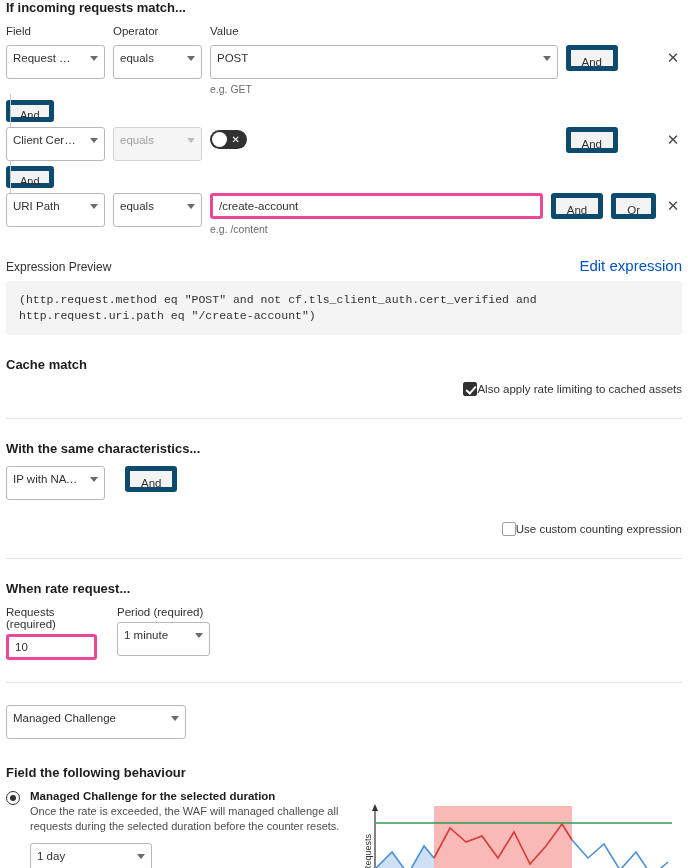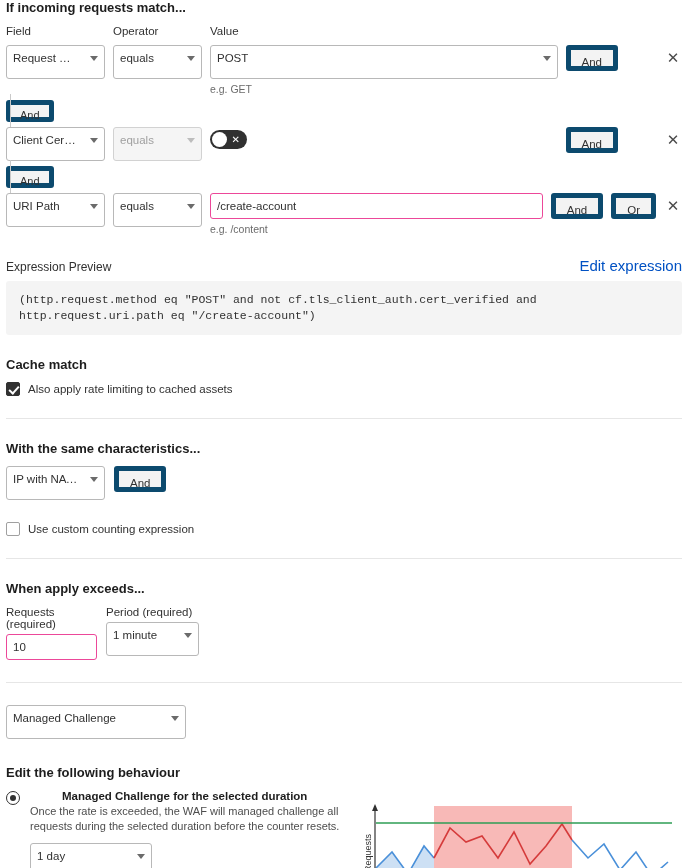--- a/index.html
+++ b/index.html
@@ -69,21 +69,21 @@
     border-left: 4px solid transparent;
     border-right: 4px solid transparent;
     border-top: 5px solid #6b6b6b;
     pointer-events: none;
   }
   .selwrap.disabled:after { border-top-color: #bdbdbd; }
 
   input.ctl {
     width: 100%;
     height: 26px;
-    border: 1px solid #ec4899;
+    border: 3px solid #ec4899;
     border-radius: 3px;
     background: #ffffff;
     font-family: "Liberation Sans", sans-serif;
     font-size: 11.5px;
     color: #313131;
     padding: 0 6px;
   }
   .hint {
     font-size: 10.5px;
     color: #6b6b6b;
@@ -189,22 +189,23 @@
 
   .hr {
     border: none;
     border-top: 1px solid #e6e6e6;
     margin: 22px 0;
   }
 
   .check-row {
     display: flex;
     align-items: center;
-    gap: 8px;
+    gap: 0;
     margin-top: 9px;
+    justify-content: flex-end;
   }
   .cbox {
     width: 14px; height: 14px;
     border: 1px solid #a0a0a0;
     border-radius: 2px;
     background: #ffffff;
     flex: 0 0 14px;
     position: relative;
     cursor: pointer;
   }
@@ -246,34 +247,33 @@
     left: 3px; top: 3px;
     width: 6px; height: 6px;
     border-radius: 50%;
     background: #313131;
   }
   .radio-title {
     font-size: 11.5px;
     font-weight: bold;
     color: #1d1d1d;
     margin-bottom: 2px;
-    margin-left: 32px;
   }
   .radio-desc {
     font-size: 11px;
     color: #4d4d4d;
     line-height: 15px;
     max-width: 320px;
   }
 
   .behaviour-wrap { display: flex; gap: 18px; align-items: flex-start; }
   .behaviour-left { flex: 1 1 auto; }
   .behaviour-right { flex: 0 0 320px; padding-top: 12px; }
 
-  .flexrow { display: flex; gap: 9px; align-items: flex-start; }
+  .flexrow { display: flex; gap: 20px; align-items: flex-start; }
 </style>
 </head>
 <body>
 
 <div class="page">
 
   <div>
     <div class="section-title">If incoming requests match...</div>
 
     <div class="rule-row" style="margin-bottom:4px;">
@@ -378,21 +378,21 @@
     </div>
     <div class="check-row" style="margin-top:22px;">
       <div class="cbox"></div>
       <span class="check-label">Use custom counting expression</span>
     </div>
   </div>
 
   <hr class="hr">
 
   <div>
-    <div class="section-title">When apply exceeds...</div>
+    <div class="section-title">When rate request...</div>
     <div class="flexrow">
       <div style="width:91px;">
         <span class="field-label">Requests (required)</span>
         <input class="ctl" value="10" style="">
       </div>
       <div style="width:93px;">
         <span class="field-label">Period (required)</span>
         <div class="selwrap">
           <div class="fakeselect">1 minute</div>
         </div>
@@ -402,21 +402,21 @@
 
   <hr class="hr">
 
   <div>
     <div class="selwrap" style="width:180px;">
       <div class="fakeselect">Managed Challenge</div>
     </div>
   </div>
 
   <div style="margin-top:26px;">
-    <div class="section-title">Edit the following behaviour</div>
+    <div class="section-title">Field the following behaviour</div>
 
     <div class="behaviour-wrap">
       <div class="behaviour-left">
 
         <div class="radio-row">
           <div class="radio sel"></div>
           <div>
             <div class="radio-title">Managed Challenge for the selected duration</div>
             <div class="radio-desc">Once the rate is exceeded, the WAF will managed challenge all requests during the selected duration before the counter resets.</div>
             <div class="selwrap" style="width:122px;margin-top:9px;">

